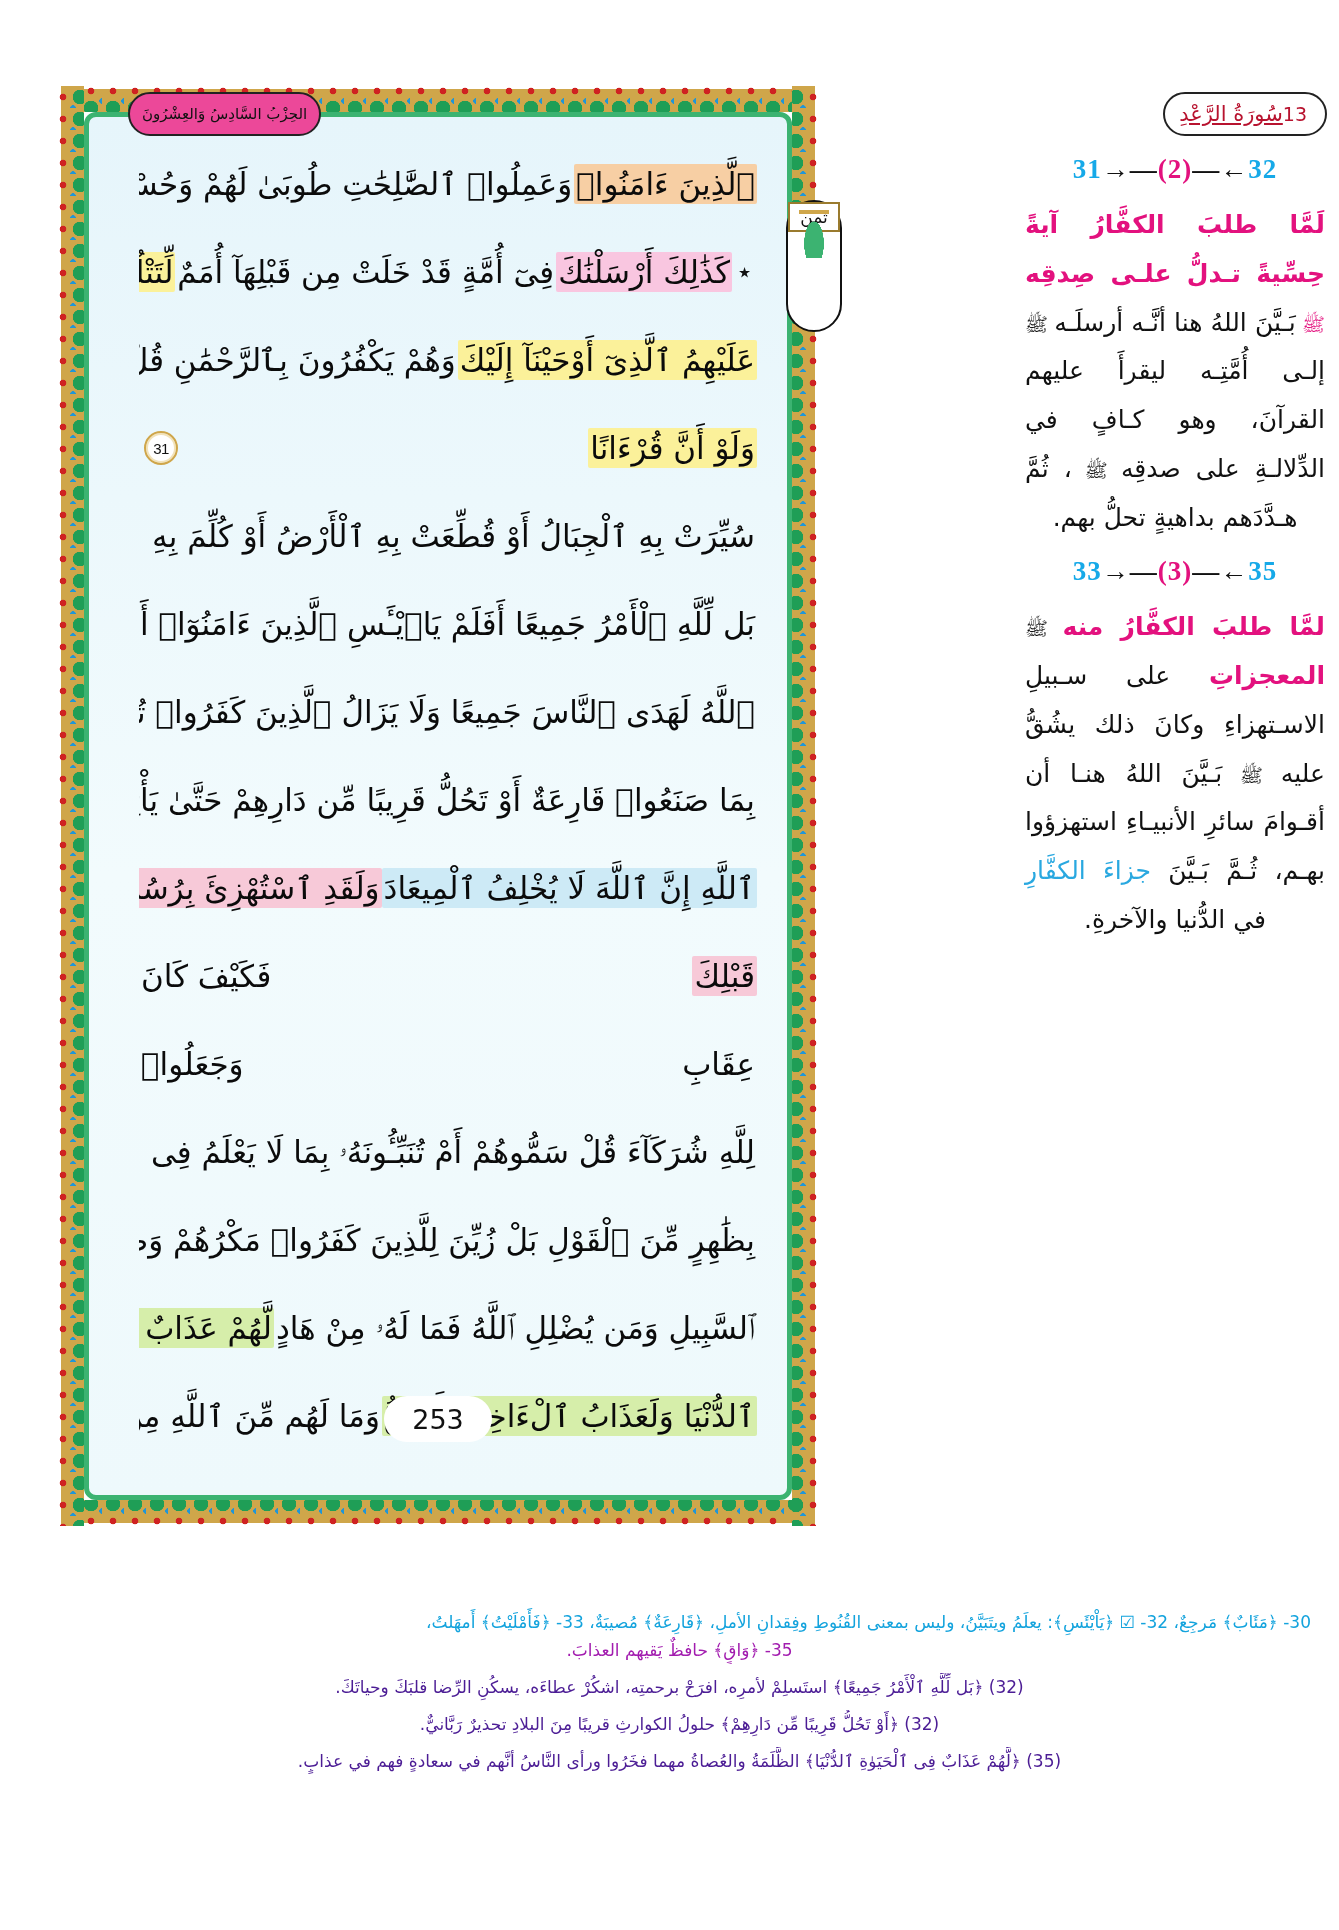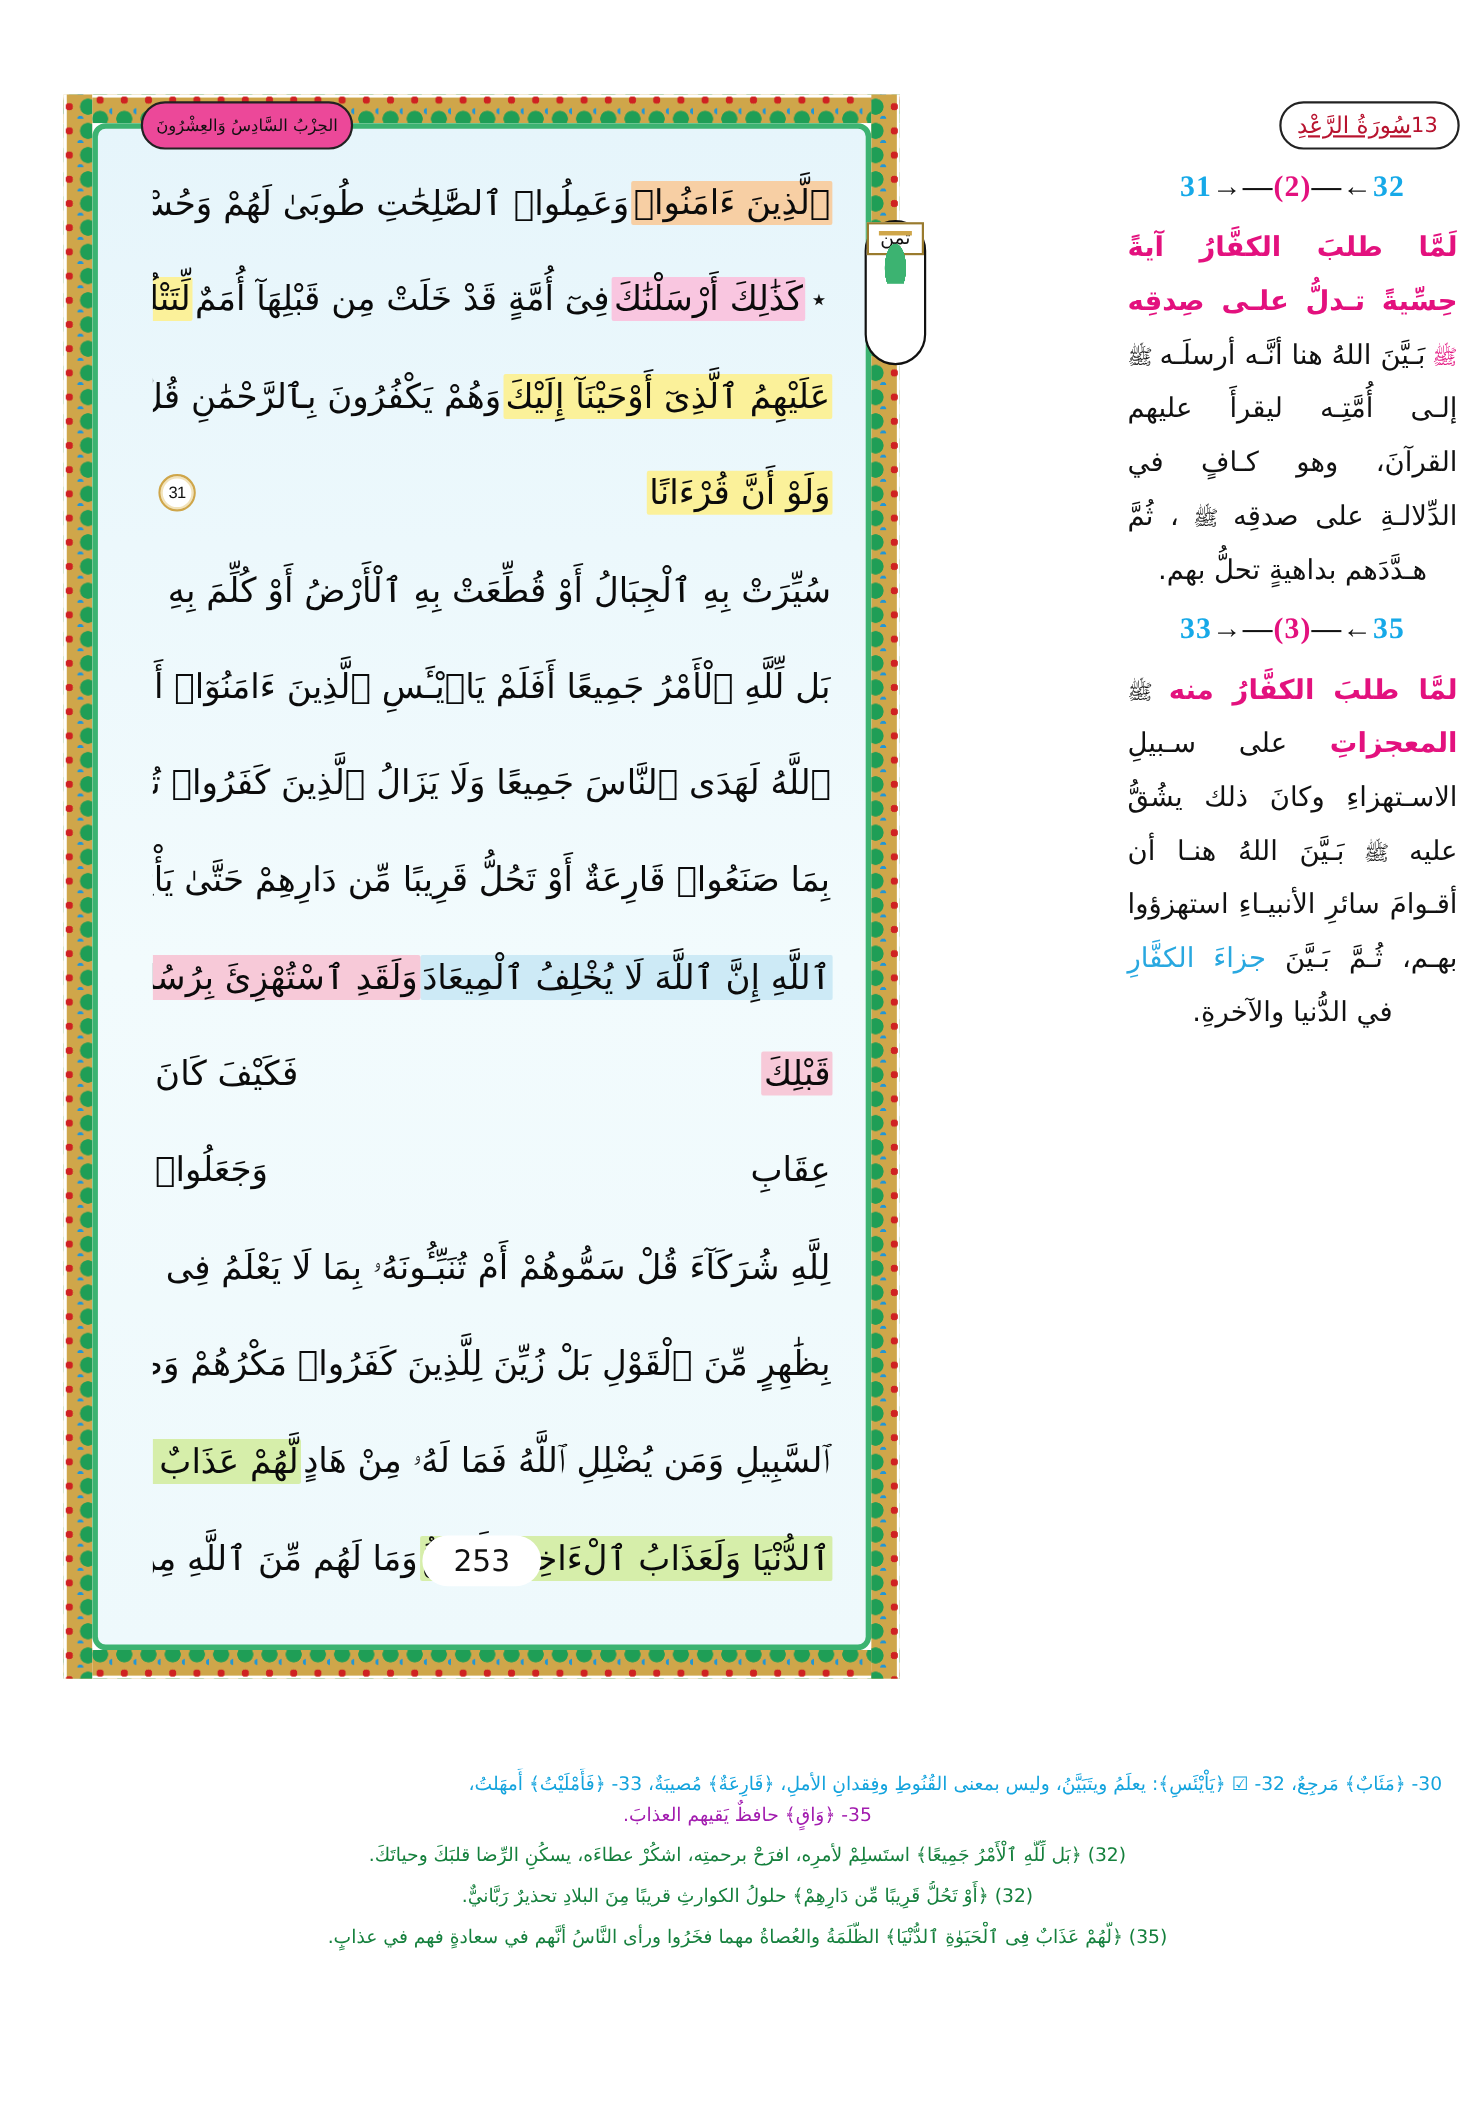--- a/index.html
+++ b/index.html
@@ -223,21 +223,21 @@
     font-family: "DejaVu Sans", sans-serif;
   }
   .fn-line {
     font-size: 17px;
     line-height: 1.65;
     white-space: nowrap;
     overflow: hidden;
   }
   .fn-blue  { color: #13a3dd; text-align: right; }
   .fn-blue2 { color: #a21caf; text-align: center; }
-  .fn-pink  { color: #15803d; text-align: center; margin-top: 9px; }
+  .fn-pink  { color: #4c1d95; text-align: center; margin-top: 9px; }
 </style>
 </head>
 <body>
 
 <div class="page">
 
   <div class="frame-outer">
     <div class="band band-h band-top"></div>
     <div class="band band-h band-bottom"></div>
     <div class="band band-v band-left"></div>

